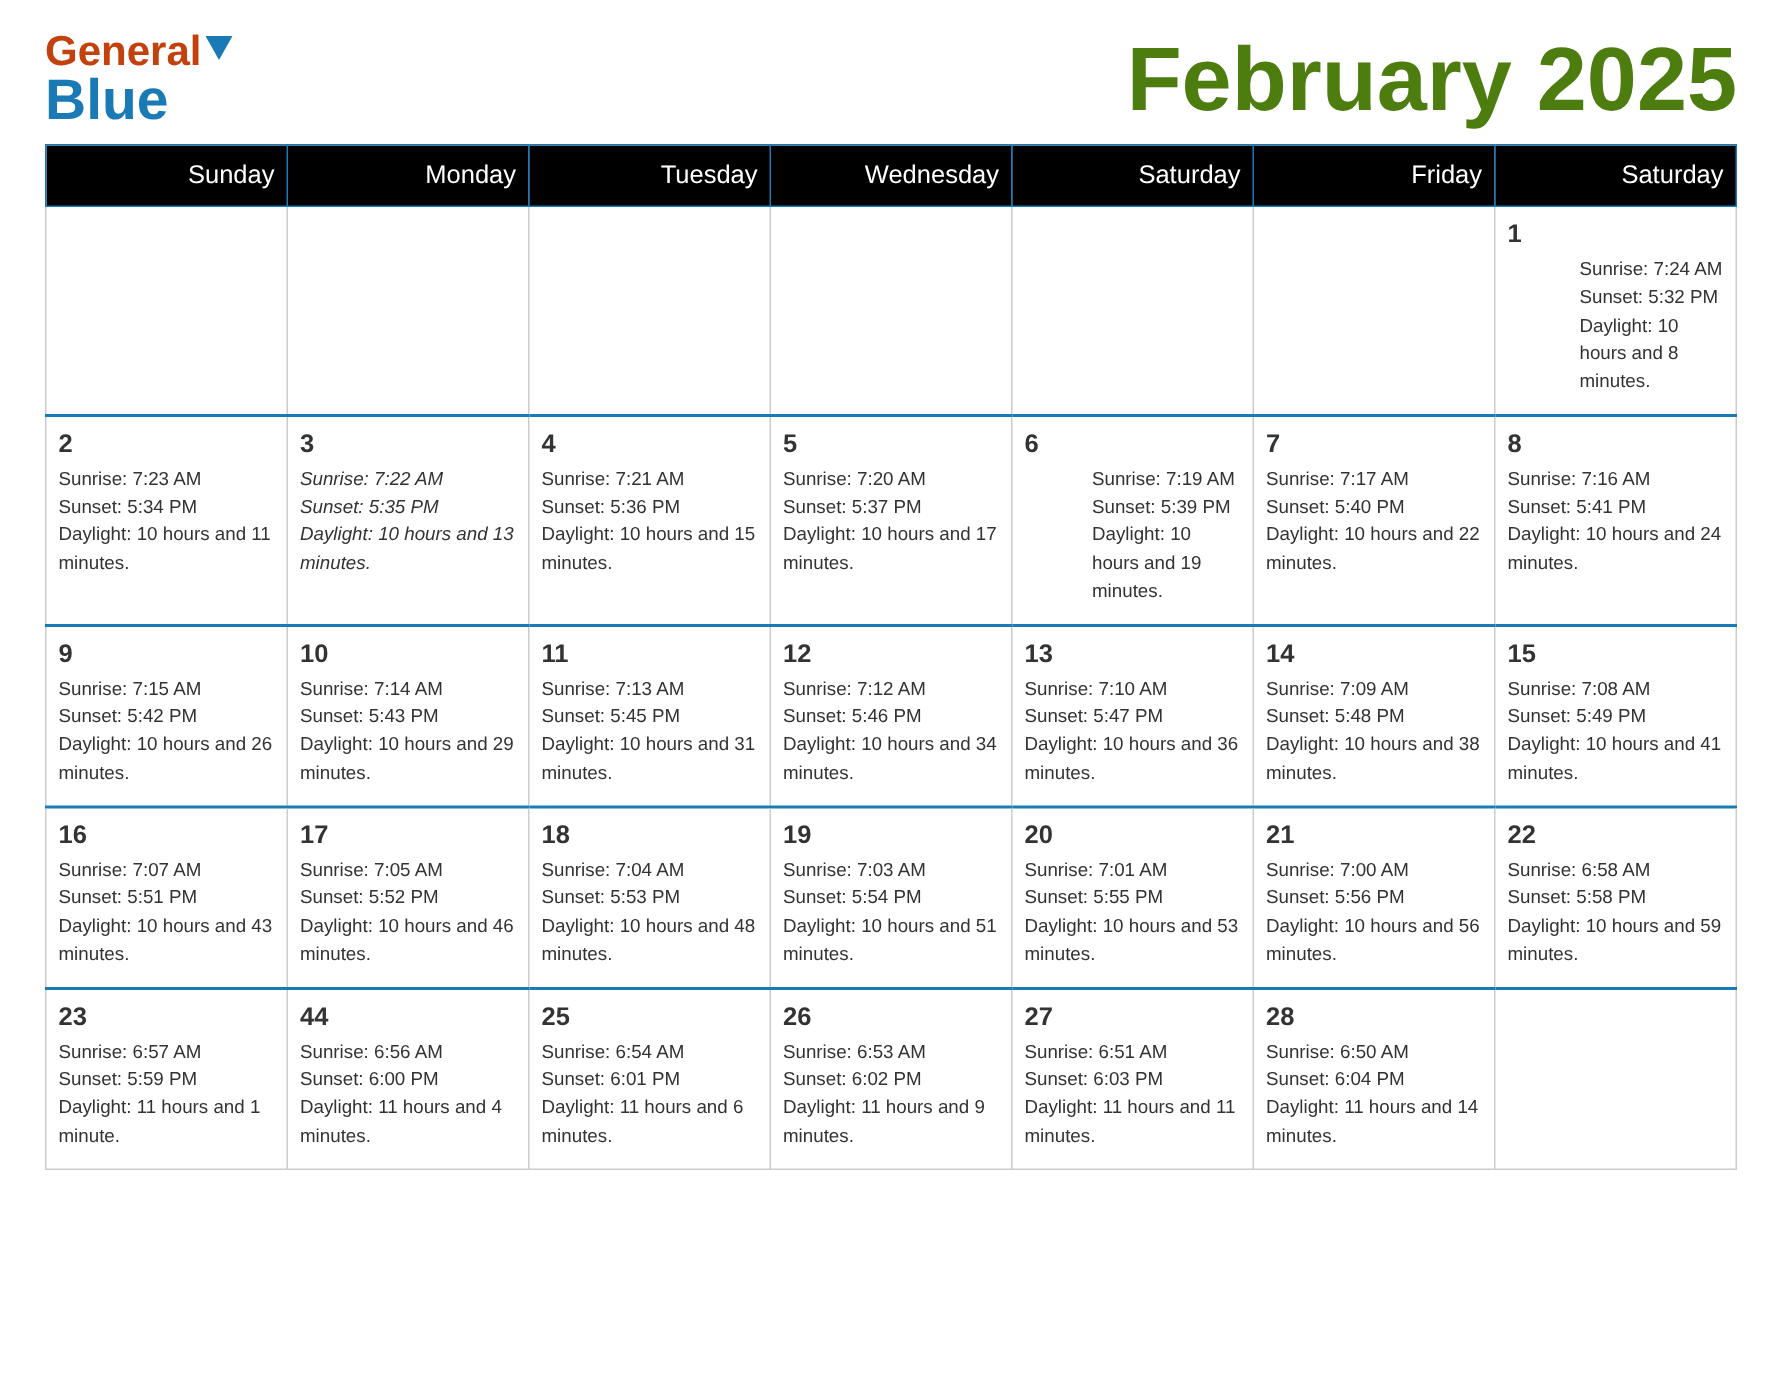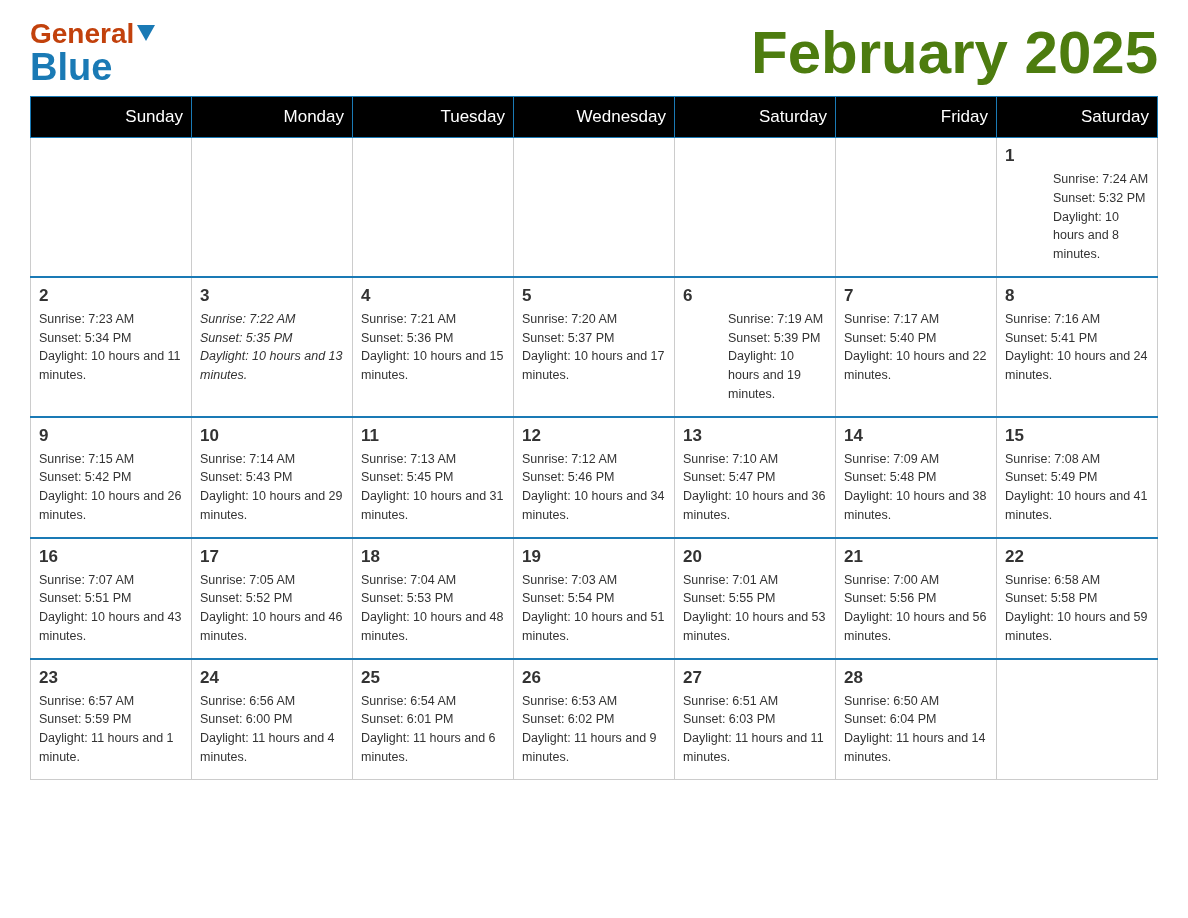--- a/index.html
+++ b/index.html
@@ -266,21 +266,21 @@
         </td>
       </tr>
       <tr class="week-row">
         <td>
           <span class="day-number">23</span>
           <div class="day-info" style="white-space: pre-line;">Sunrise: 6:57 AM
 Sunset: 5:59 PM
 Daylight: 11 hours and 1 minute.</div>
         </td>
         <td>
-          <span class="day-number">24</span>
+          <span class="day-number">44</span>
           <div class="day-info" style="white-space: pre-line;">Sunrise: 6:56 AM
 Sunset: 6:00 PM
 Daylight: 11 hours and 4 minutes.</div>
         </td>
         <td>
           <span class="day-number">25</span>
           <div class="day-info" style="white-space: pre-line;">Sunrise: 6:54 AM
 Sunset: 6:01 PM
 Daylight: 11 hours and 6 minutes.</div>
         </td>

